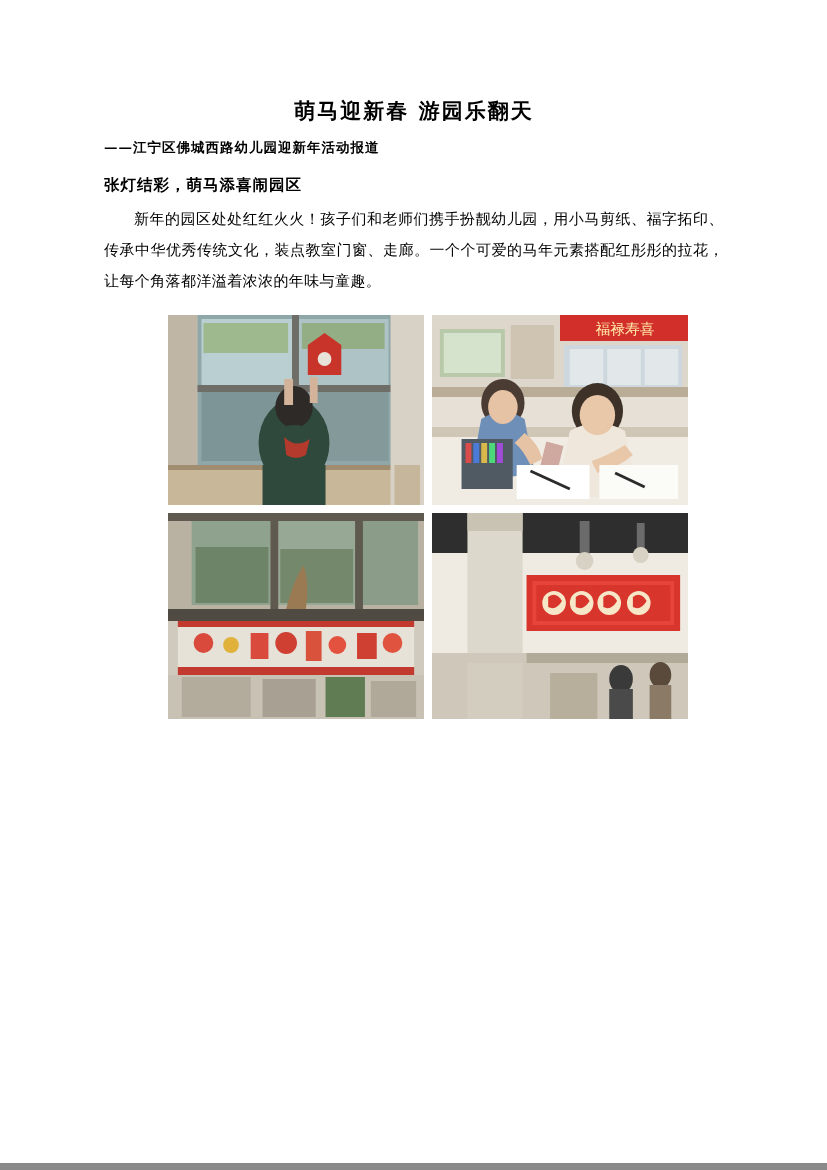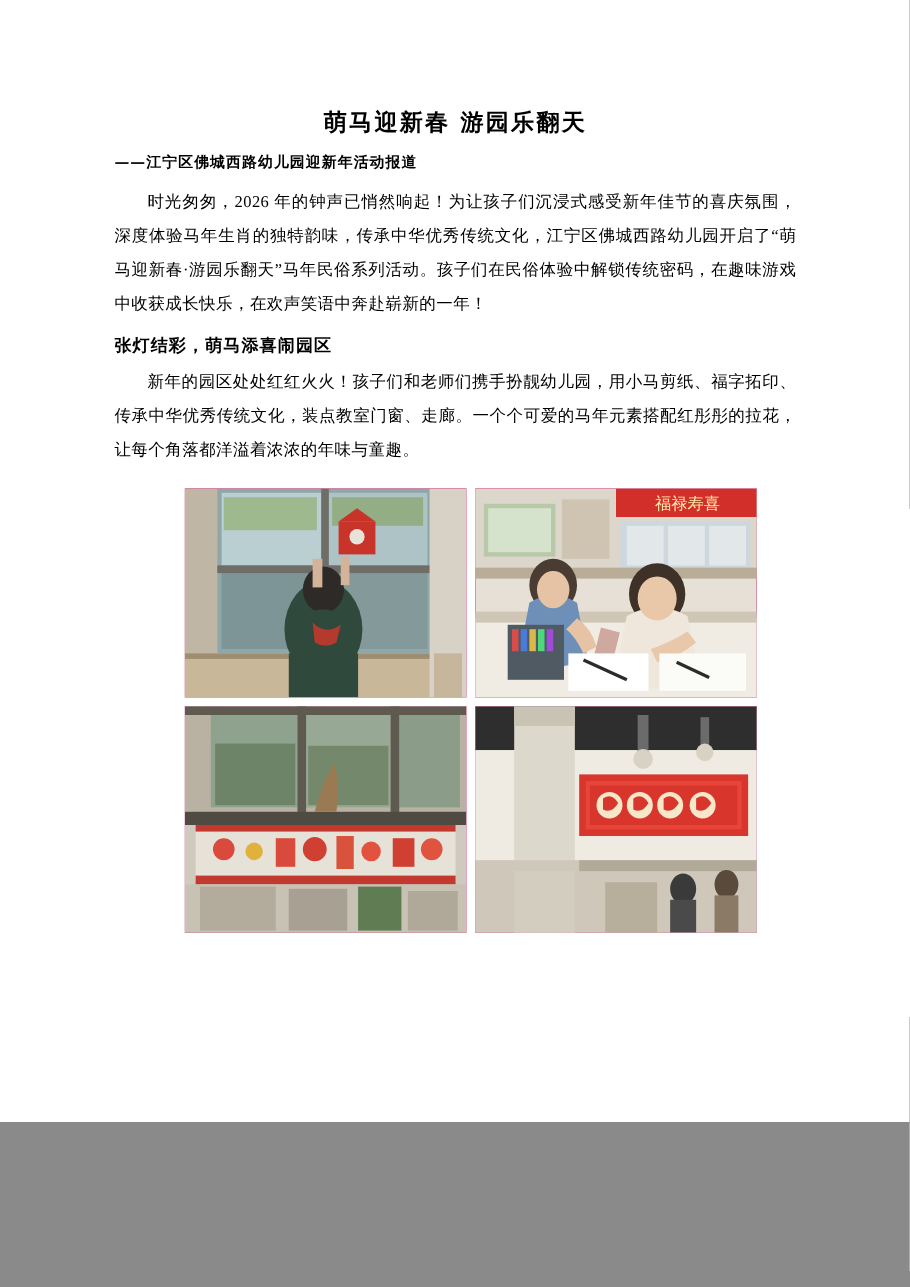--- a/index.html
+++ b/index.html
@@ -2,21 +2,21 @@
 <html><head>
 <meta charset="utf-8">
 <style>
   html, body {
     margin: 0;
     padding: 0;
     background: #8a8a8a;
   }
   .page {
     width: 827px;
-    height: 1020px;
+    height: 1163px;
     background: #ffffff;
     margin: 0 auto;
     position: relative;
     box-sizing: border-box;
     font-family: "Liberation Serif", "DejaVu Serif", serif;
     color: #000000;
     overflow: hidden;
     padding-left: 34px;
   }
   .content {
@@ -67,36 +67,35 @@
     margin-left: 64px;
     display: grid;
     grid-template-columns: 1fr 1fr;
     grid-gap: 8px;
   }
   .photo {
     width: 100%;
     height: 190px;
     position: relative;
     overflow: hidden;
-    background: #be185d;
+    background: #5eead4;
   }
   .photo.wide { height: 206px; }
   .photo svg { display: block; width: 100%; height: 100%; }
 </style>
 </head>
 <body>
 
 <div class="page">
   <div class="content">
 
     <h1 class="doc-title">萌马迎新春  游园乐翻天</h1>
 
     <div class="doc-subtitle">——江宁区佛城西路幼儿园迎新年活动报道</div>
 
-    <p class="body-par">时光匆匆，2026 年的钟声已悄然响起！为让孩子们沉浸式感受新年佳节的喜庆氛围，深度体验马年生肖的独特韵味，传承中华优秀传统文化，江宁区佛城西路幼儿园开启了“萌马迎新春·游园乐翻天”马年民俗系列活动。孩子们在民俗体验中解锁传统密码，在趣味游戏中收获成长快乐，在欢声笑语中奔赴崭新的一年！</p>
 
     <h2 class="section-head">张灯结彩，萌马添喜闹园区</h2>
 
     <p class="body-par">新年的园区处处红红火火！孩子们和老师们携手扮靓幼儿园，用小马剪纸、福字拓印、传承中华优秀传统文化，装点教室门窗、走廊。一个个可爱的马年元素搭配红彤彤的拉花，让每个角落都洋溢着浓浓的年味与童趣。</p>
 
     <div class="gallery">
 
       <div class="photo">
         <svg viewBox="0 0 260 190" preserveAspectRatio="none" aria-hidden="true">
           <rect x="0" y="0" width="260" height="190" fill="#cfc9bd"></rect>

